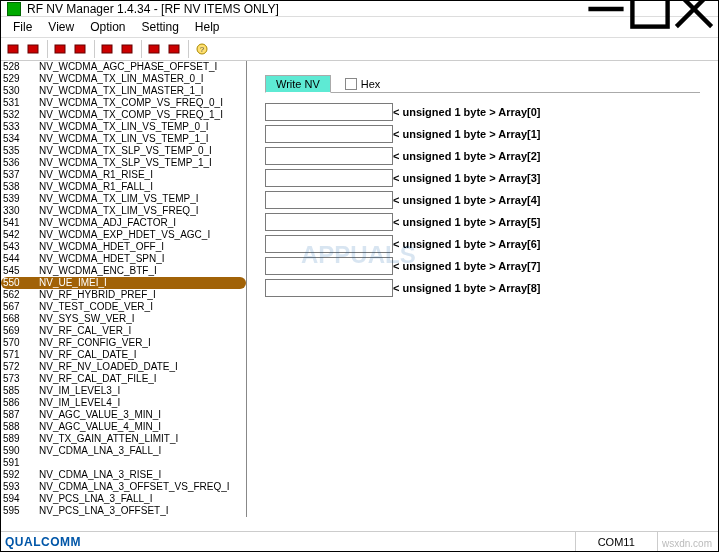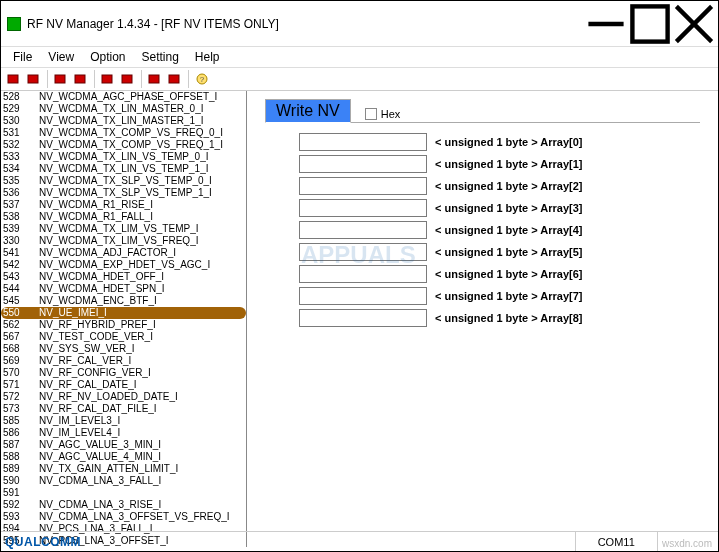--- a/index.html
+++ b/index.html
@@ -9,21 +9,21 @@
     font-size: 11px;
     background: #fff;
     color: #000;
     width: 719px;
     height: 552px;
     overflow: hidden;
     border: 1px solid #000;
     position: relative;
   }
   .titlebar {
-    height: 46px;
+    height: 16px;
     background: #fff;
     display: flex;
     align-items: center;
     padding: 0 2px 0 6px;
     border-bottom: 1px solid #ddd;
   }
   .titlebar .app-icon {
     width: 14px; height: 14px;
     background: #0a0;
     border: 1px solid #060;
@@ -99,39 +99,37 @@
   .tabstrip {
     border-bottom:1px solid #aaa;
     display:flex;
     align-items:flex-end;
     height:22px;
     gap:8px;
   }
   .tab {
     border:1px solid #aaa;
     border-bottom:1px solid #fff;
-    background:#3b82f6;
+    background:#5eead4;
     padding:2px 10px;
-    font-size:16px;
+    font-size:11px;
     position:relative;
     top:1px;
   }
   .hex-wrap { display:flex; align-items:center; gap:4px; font-size:11px; padding:2px 6px;}
   .hex-box { width:12px; height:12px; border:1px solid #888; display:inline-block; background:#fff;}
   .fields {
     margin-top:10px;
     display:flex;
     flex-direction:column;
     gap:4px;
   }
   .field-row {
     display:flex;
     align-items:center;
-    gap:8px;
-    margin-left:34px;
   }
   .field-row input {
     width:128px;
     height:18px;
     border:1px solid #7a7a7a;
     font-size:11px;
     padding:0 3px;
   }
   .field-label { font-size:11px; font-weight:bold;}
   .statusbar {

